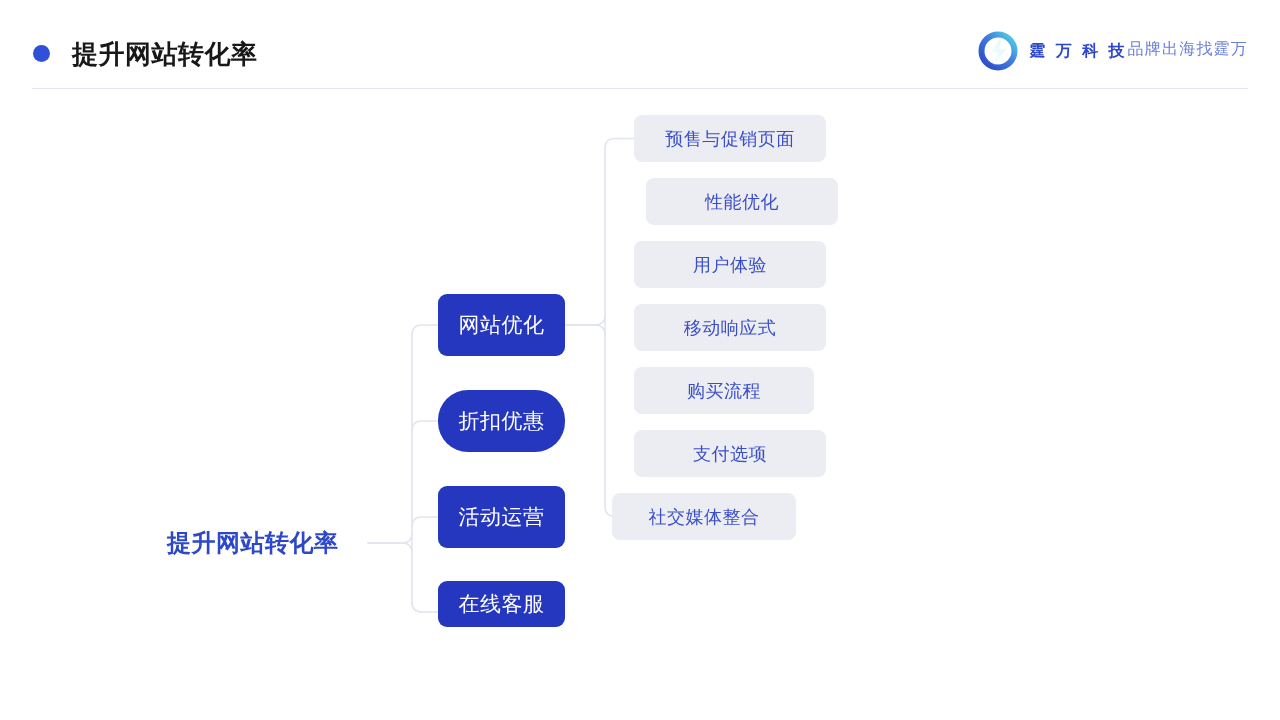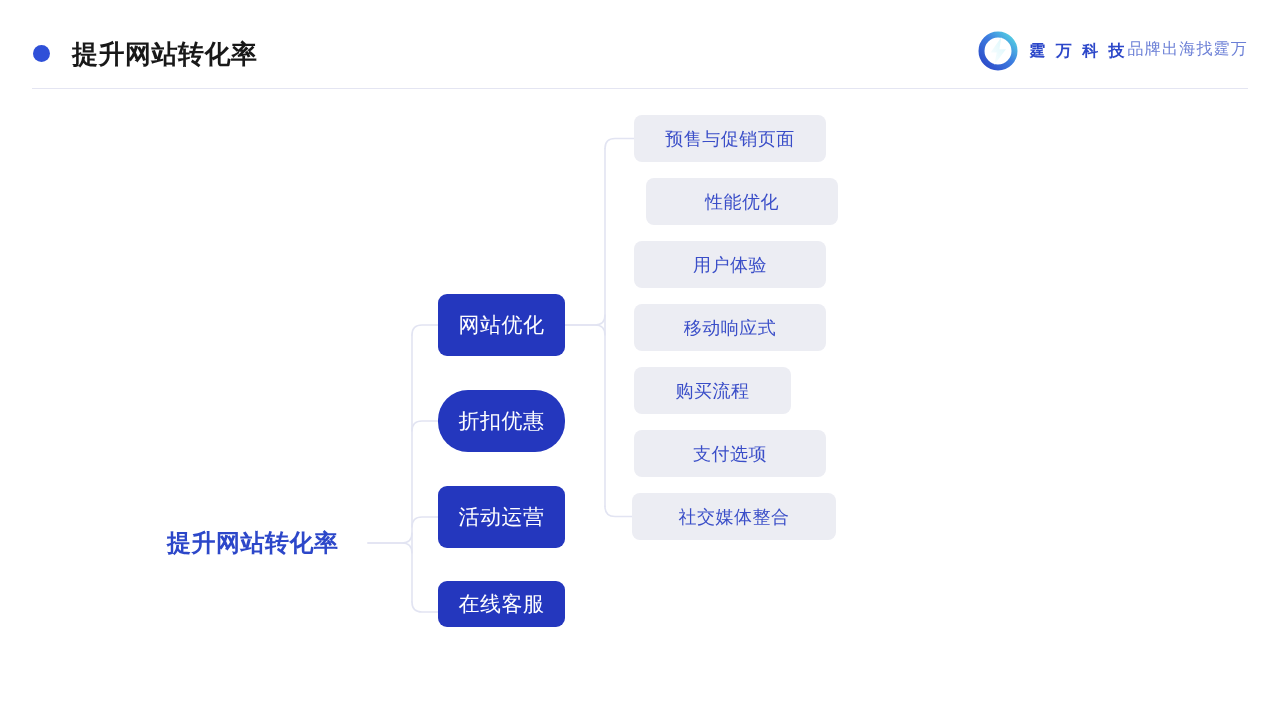--- a/index.html
+++ b/index.html
@@ -148,18 +148,18 @@
 
   <div class="root-label" style="left: 167px; top: 438px;">提升网站转化率</div>
       <div class="branch-node" style="left: 438px; top: 205px; width: 127px; height: 62px;">网站优化</div>
       <div class="branch-node" style="left: 438px; top: 301px; width: 127px; height: 62px; border-radius: 30px;">折扣优惠</div>
       <div class="branch-node" style="left: 438px; top: 397px; width: 127px; height: 62px;">活动运营</div>
       <div class="branch-node" style="left: 438px; top: 492px; width: 127px; height: 46px;">在线客服</div>
       <div class="leaf-node" style="left: 634px; top: 26px; width: 192px; height: 47px;">预售与促销页面</div>
       <div class="leaf-node" style="left: 634px; top: 89px; width: 192px; height: 47px; margin-left: 12px;">性能优化</div>
       <div class="leaf-node" style="left: 634px; top: 152px; width: 192px; height: 47px;">用户体验</div>
       <div class="leaf-node" style="left: 634px; top: 215px; width: 192px; height: 47px;">移动响应式</div>
-      <div class="leaf-node" style="left: 634px; top: 278px; width: 157px; height: 47px;">购买流程</div>
+      <div class="leaf-node" style="left: 634px; top: 278px; width: 180px; height: 47px;">购买流程</div>
       <div class="leaf-node" style="left: 634px; top: 341px; width: 192px; height: 47px;">支付选项</div>
-      <div class="leaf-node" style="left: 632px; top: 404px; width: 204px; height: 47px; text-align: center;">社交媒体整合</div>
+      <div class="leaf-node" style="left: 612px; top: 404px; width: 184px; height: 47px; text-align: center;">社交媒体整合</div>
     </div>
 
 </div>
 
 </body></html>

